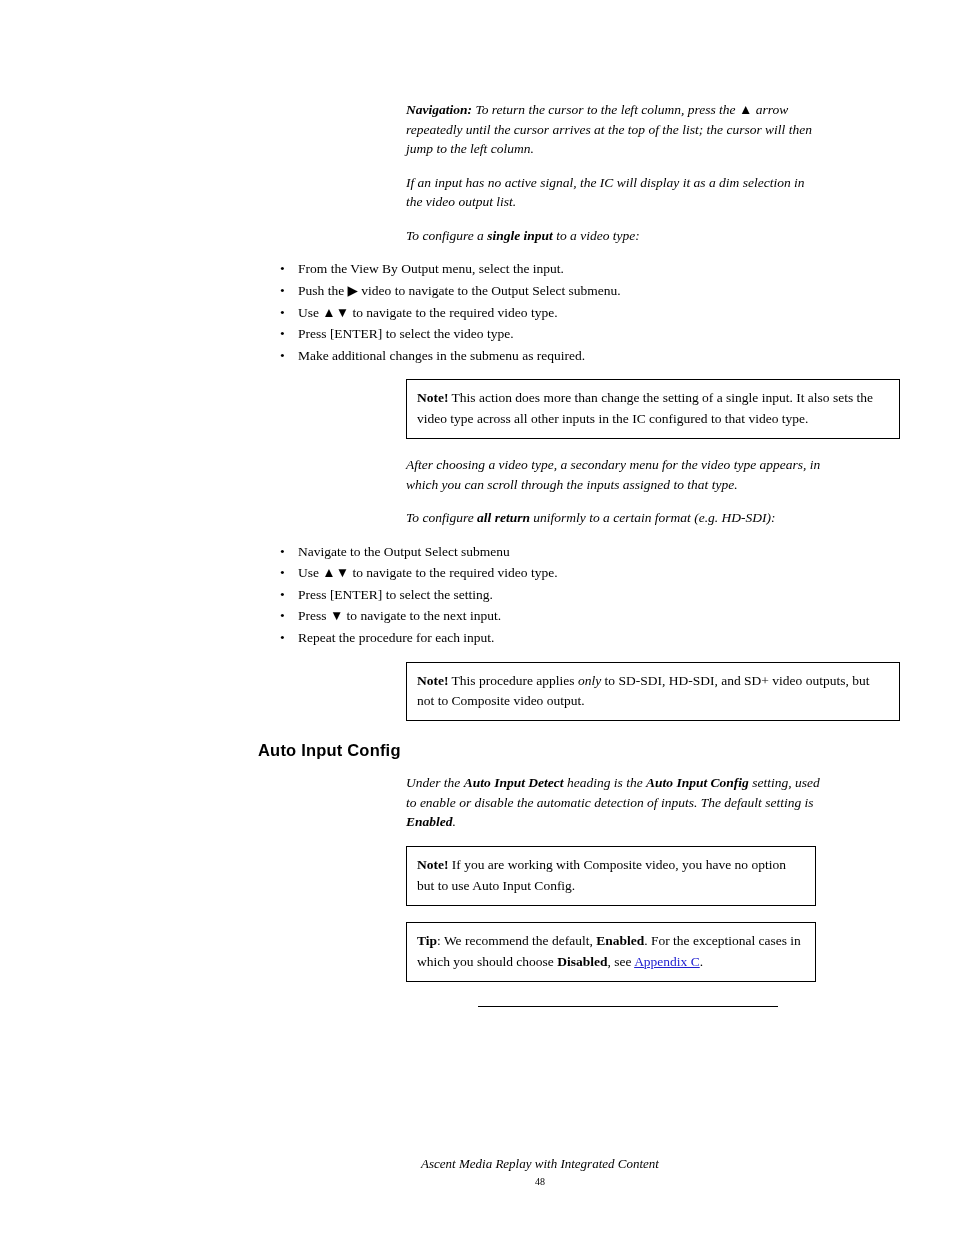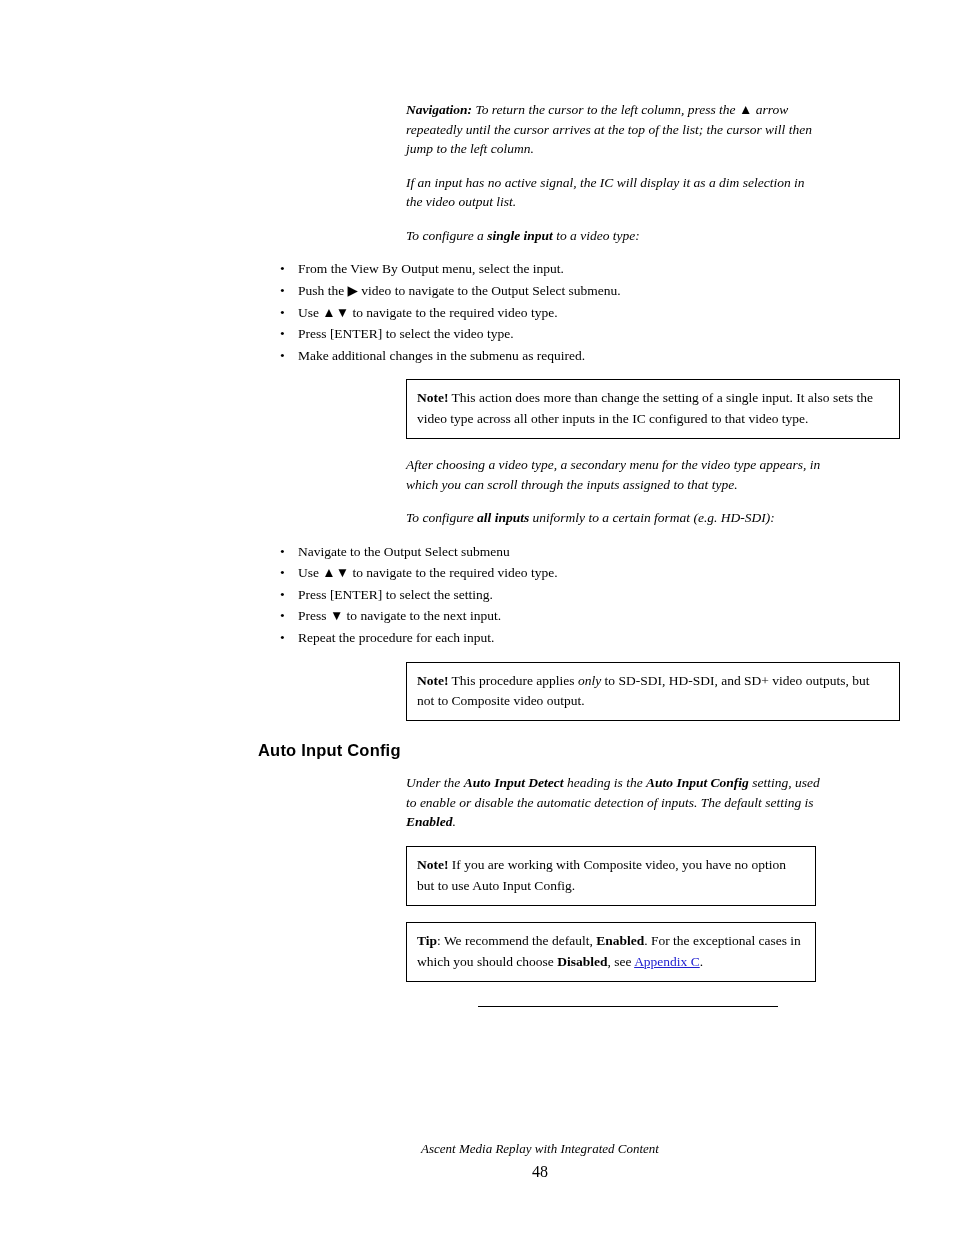--- a/index.html
+++ b/index.html
@@ -68,31 +68,31 @@
   .hr-wrap {
     margin: 24px 0 6px 220px;
   }
   .hr {
     border: none;
     border-top: 1px solid #000;
     width: 300px;
   }
   .footer {
     position: absolute;
-    bottom: 52px;
+    bottom: 46px;
     left: 258px;
     right: 132px;
   }
   .footer-text {
     font-style: italic;
     font-size: 13px;
     text-align: center;
   }
   .footer-page {
-    font-size: 16px;
+    font-size: 10px;
     margin-top: 1px;
     text-align: center;
   }
   .content-col {
     padding-left: 148px;
   }
   .indent-a {
     padding-left: 22px;
   }
 </style>
@@ -134,21 +134,21 @@
       </div>
   </div>
 
   <div class="note-box">
     <span class="note-label">Note!</span><span> This action does more than change the setting of a single input. It also sets the video type across all other inputs in the IC configured to that video type.</span>
   </div>
 
   <div class="para content-col">After choosing a video type, a secondary menu for the video type appears, in which you can scroll through the inputs assigned to that type.</div>
 
   <div class="para content-col">
-    <span>To configure </span><strong>all inputs</strong><span> uniformly to a certain format (e.g. HD-SDI):</span>
+    <span>To configure </span><strong>all return</strong><span> uniformly to a certain format (e.g. HD-SDI):</span>
   </div>
 
   <div class="bullet-block content-col indent-a">
     <div class="bullet-row">
         <span class="b">•</span>
         <span class="t">Navigate to the Output Select submenu</span>
       </div>
     <div class="bullet-row">
         <span class="b">•</span>
         <span class="t">Use ▲▼ to navigate to the required video type.</span>

